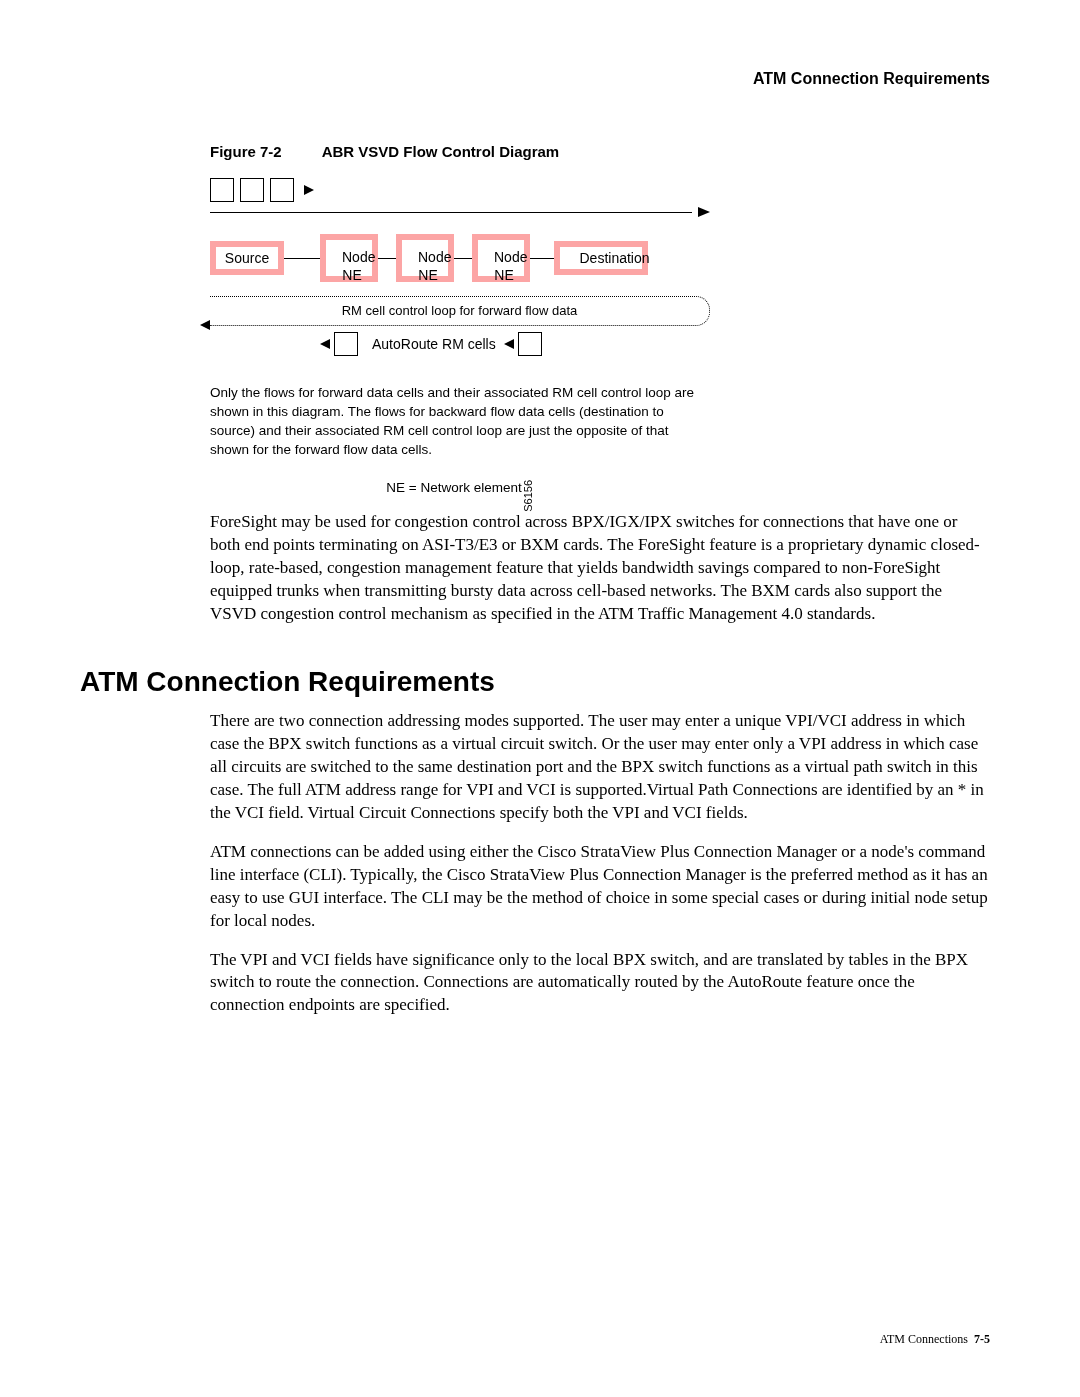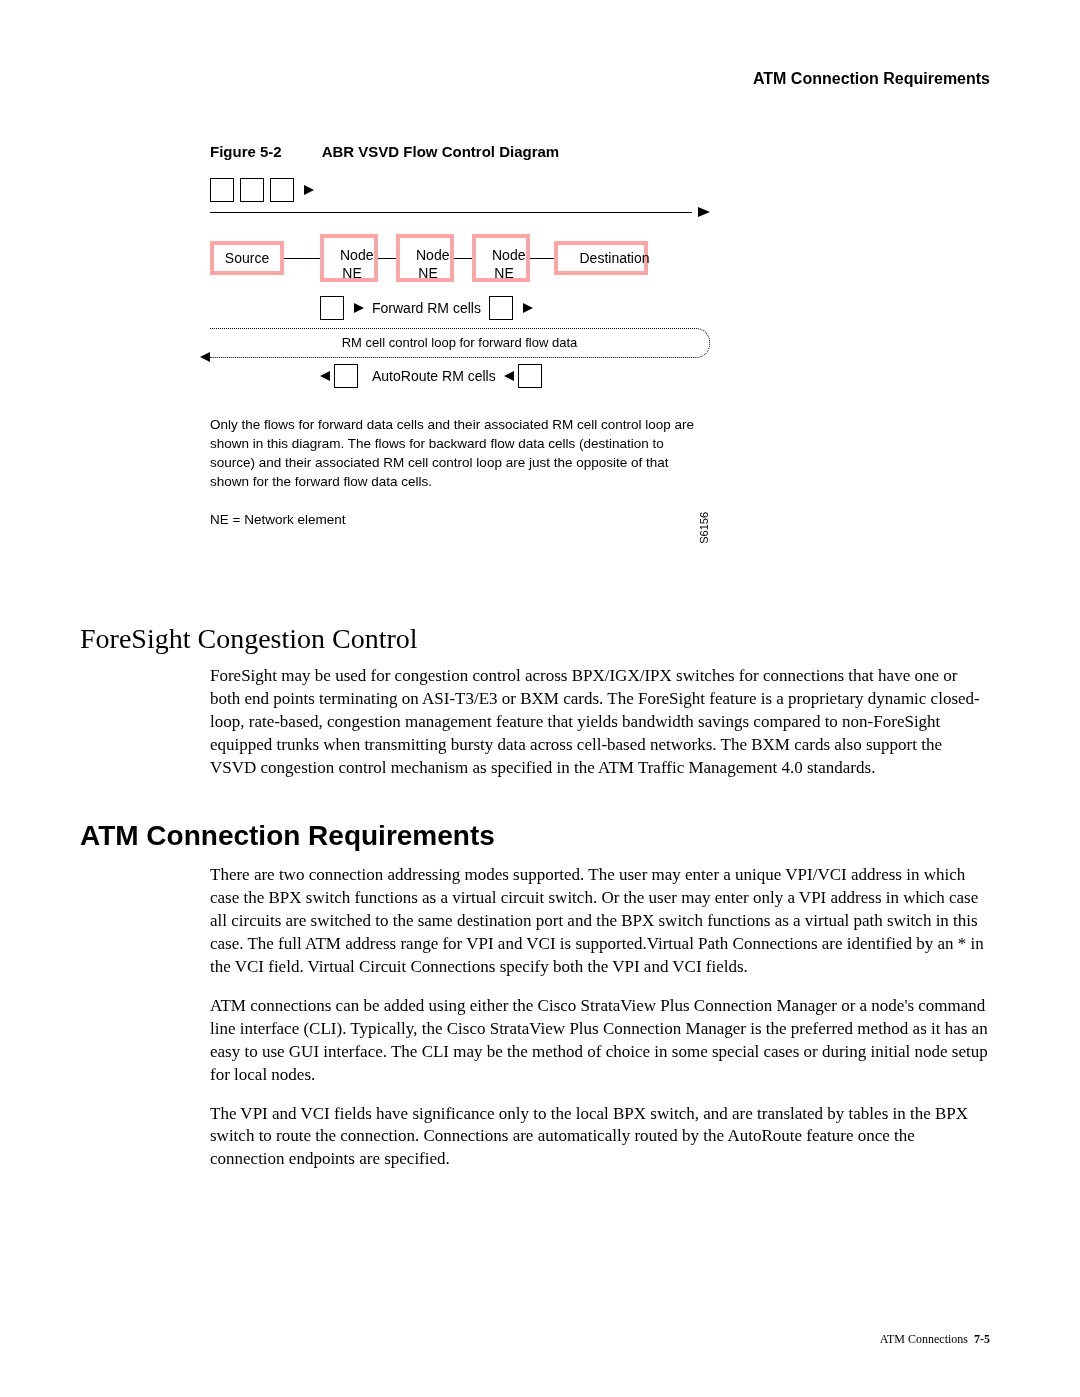--- a/index.html
+++ b/index.html
@@ -12,52 +12,52 @@
   .diagram { font-family: Arial, Helvetica, sans-serif; font-size: 14px; position: relative; }
   .forward-data { position: relative; height: 36px; margin-bottom: 8px; }
   .fd-label { position: absolute; top: -18px; left: 0; font-size: 14px; }
   .fd-cells { display: flex; align-items: center; }
   .cell-box { width: 24px; height: 24px; border: 1px solid #000; margin-right: 6px; background: #fff; }
   .arrow-right-short { display:inline-block; width: 0; height: 0; border-top: 5px solid transparent; border-bottom: 5px solid transparent; border-left: 10px solid #000; margin-left: 4px; }
   .long-line { position: relative; height: 22px; margin-bottom: 10px; }
   .long-line .hline { position: absolute; top: 10px; left: 0; right: 18px; border-top: 1px solid #000; }
   .long-line .arr { position: absolute; right: 0; top: 5px; width: 0; height: 0; border-top: 5px solid transparent; border-bottom: 5px solid transparent; border-left: 12px solid #000; }
   .net-row { display: flex; align-items: center; margin-bottom: 14px; }
-  .net-box { border: 4px solid #fca5a5; padding: 8px 10px; font-size: 14px; text-align: center; background: #fff; }
+  .net-box { border: 6px solid #fca5a5; padding: 8px 10px; font-size: 14px; text-align: center; background: #fff; }
   .src-box { width: 74px; height: 34px; display:flex; align-items:center; justify-content:center; }
   .node-box { width: 58px; height: 48px; line-height: 1.3; padding-left: 16px; }
   .dst-box { width: 94px; height: 34px; display:flex; align-items:center; justify-content:center;padding-left:37px; }
   .conn { width: 36px; border-top: 1px solid #000; height: 0; }
   .conn.short { width: 18px; }
   .conn.med { width: 24px; }
   .rm-row { display:flex; align-items:center; margin-left: 110px; margin-bottom: 8px; }
   .rm-label { margin: 0 8px; }
   .arrow-left-short { display:inline-block; width: 0; height: 0; border-top: 5px solid transparent; border-bottom: 5px solid transparent; border-right: 10px solid #000; margin-right: 4px; }
   .dotted-loop { position: relative; height: 30px; border: 1px dotted #000; border-left: none; border-radius: 0 14px 14px 0; margin-bottom: 6px; }
   .dotted-loop .arr-left { position: absolute; left: -10px; bottom: -5px; width: 0; height: 0; border-top: 5px solid transparent; border-bottom: 5px solid transparent; border-right: 10px solid #000; }
   .loop-text { text-align: center; font-size: 13px; margin-top: 6px; }
   .caption-text { font-family: Arial, Helvetica, sans-serif; font-size: 13.5px; line-height: 1.4; margin-top: 28px; }
-  .ne-legend { font-family: Arial, Helvetica, sans-serif; font-size: 13.5px; margin-top: 20px; display:flex; justify-content: space-between; }
+  .ne-legend { font-family: Arial, Helvetica, sans-serif; font-size: 13.5px; margin-top: 20px; display:flex; justify-content: center; }
   .figure-id { writing-mode: vertical-rl; transform: rotate(180deg); font-size: 11px; font-family: Arial, Helvetica, sans-serif; }
   .h2 { font-family: "Times New Roman", Times, serif; font-size: 28px; font-weight: normal; margin-top: 80px; margin-bottom: 10px; }
   .h1 { font-family: Arial, Helvetica, sans-serif; font-size: 28px; font-weight: bold; margin-top: 40px; margin-bottom: 12px; }
   .body-para { font-size: 17px; line-height: 1.35; margin-left: 130px; margin-bottom: 16px; }
   .footer { position: absolute; bottom: 50px; right: 90px; font-size: 12px; }
   .footer .bold { font-weight: bold; }
 </style>
 </head>
 <body>
 
 <div class="page">
 
   <div class="header-title">ATM Connection Requirements</div>
 
   <div class="figure-block">
     <div class="figure-caption">
-      <span>Figure 5-2</span><span class="gap"></span><span>ABR VSVD Flow Control Diagram</span>
+      <span>Figure 7-2</span><span class="gap"></span><span>ABR VSVD Flow Control Diagram</span>
     </div>
 
     <div class="diagram">
       <div class="fd-cells">
         <div class="cell-box"></div>
         <div class="cell-box"></div>
         <div class="cell-box"></div>
         <span class="arrow-right-short"></span>
       </div>
 
@@ -80,27 +80,20 @@
         </div>
         <div class="conn short"></div>
         <div class="net-box node-box">
           <span>Node</span><br>
           <span>NE</span>
         </div>
         <div class="conn med"></div>
         <div class="net-box dst-box">Destination</div>
       </div>
 
-      <div class="rm-row">
-        <div class="cell-box"></div>
-        <span class="arrow-right-short"></span>
-        <span class="rm-label">Forward RM cells</span>
-        <div class="cell-box"></div>
-        <span class="arrow-right-short"></span>
-      </div>
 
       <div class="dotted-loop">
         <div class="loop-text">RM cell control loop for forward flow data</div>
         <div class="arr-left"></div>
       </div>
 
       <div class="rm-row" style="margin-left:110px;">
         <span class="arrow-left-short"></span>
         <div class="cell-box"></div>
         <span class="rm-label">AutoRoute RM cells</span>
@@ -110,21 +103,20 @@
 
       <div class="caption-text">Only the flows for forward data cells and their associated RM cell control loop are shown in this diagram. The flows for backward flow data cells (destination to source) and their associated RM cell control loop are just the opposite of that shown for the forward flow data cells.</div>
 
       <div class="ne-legend">
         <span>NE = Network element</span>
         <span class="figure-id">S6156</span>
       </div>
     </div>
   </div>
 
-  <div class="h2">ForeSight Congestion Control</div>
   <div class="body-para">ForeSight may be used for congestion control across BPX/IGX/IPX switches for connections that have one or both end points terminating on ASI-T3/E3 or BXM cards. The ForeSight feature is a proprietary dynamic closed-loop, rate-based, congestion management feature that yields bandwidth savings compared to non-ForeSight equipped trunks when transmitting bursty data across cell-based networks. The BXM cards also support the VSVD congestion control mechanism as specified in the ATM Traffic Management 4.0 standards.</div>
 
   <div class="h1">ATM Connection Requirements</div>
   <div class="body-para">There are two connection addressing modes supported. The user may enter a unique VPI/VCI address in which case the BPX switch functions as a virtual circuit switch. Or the user may enter only a VPI address in which case all circuits are switched to the same destination port and the BPX switch functions as a virtual path switch in this case. The full ATM address range for VPI and VCI is supported.Virtual Path Connections are identified by an * in the VCI field. Virtual Circuit Connections specify both the VPI and VCI fields.</div>
   <div class="body-para">ATM connections can be added using either the Cisco StrataView Plus Connection Manager or a node's command line interface (CLI). Typically, the Cisco StrataView Plus Connection Manager is the preferred method as it has an easy to use GUI interface. The CLI may be the method of choice in some special cases or during initial node setup for local nodes.</div>
   <div class="body-para">The VPI and VCI fields have significance only to the local BPX switch, and are translated by tables in the BPX switch to route the connection. Connections are automatically routed by the AutoRoute feature once the connection endpoints are specified.</div>
 
   <div class="footer">
     <span>ATM Connections</span>&nbsp;&nbsp;<span class="bold">7-5</span>
   </div>

